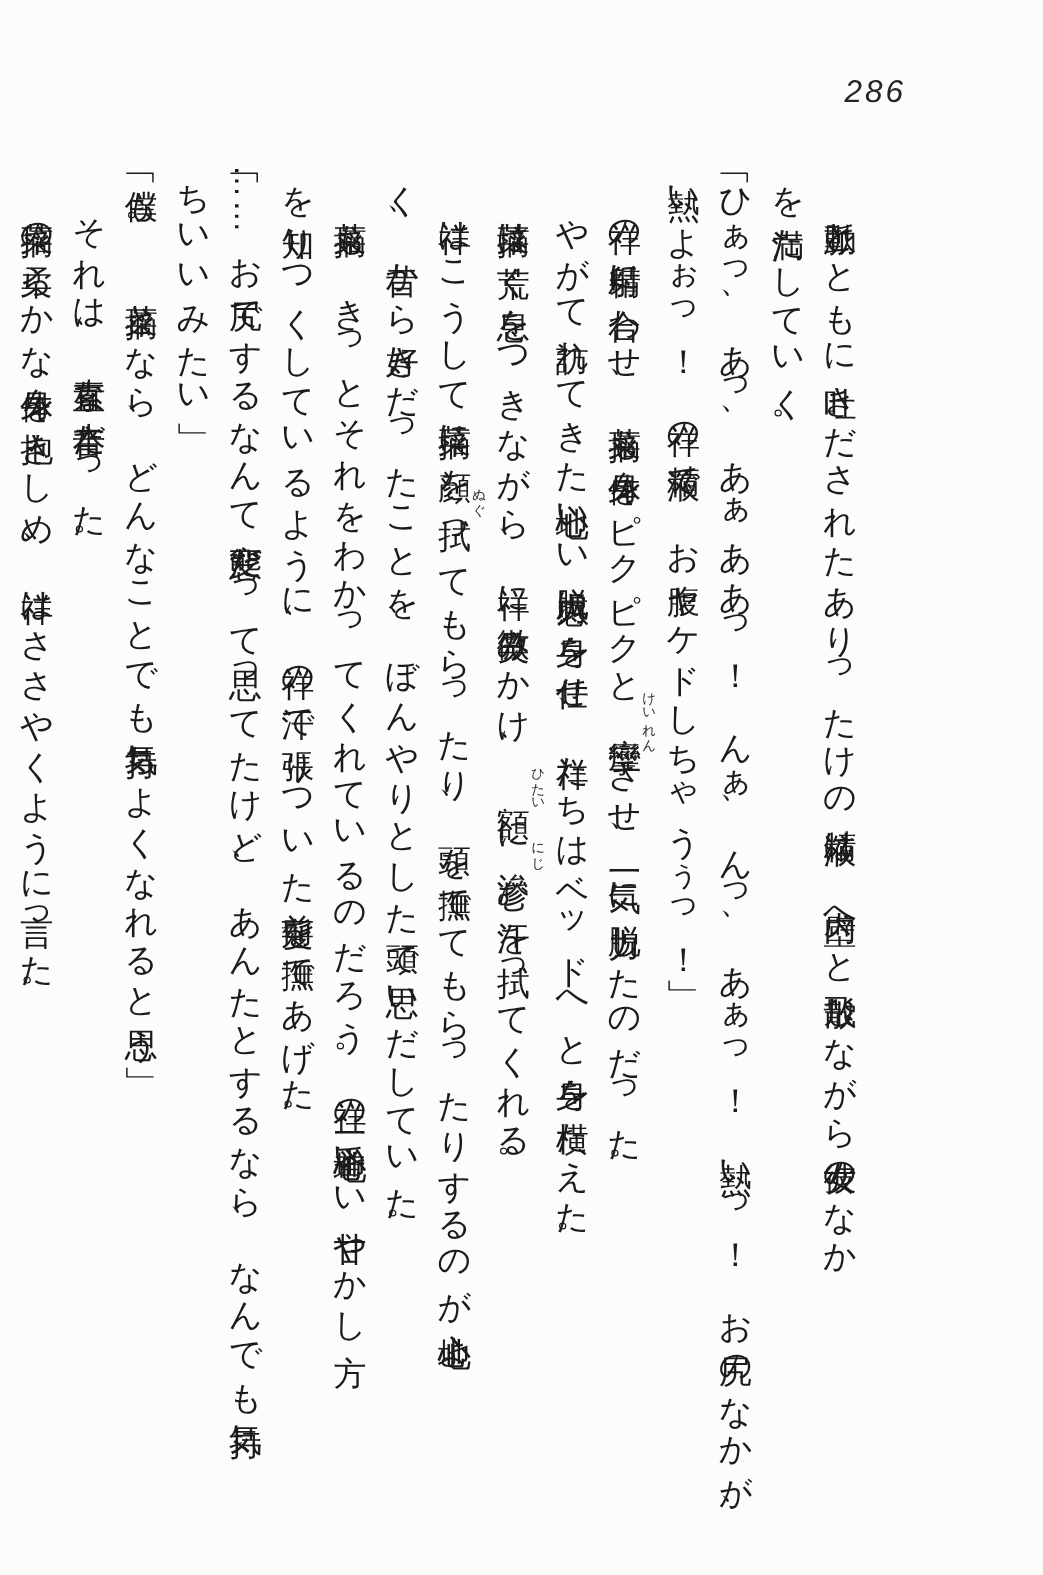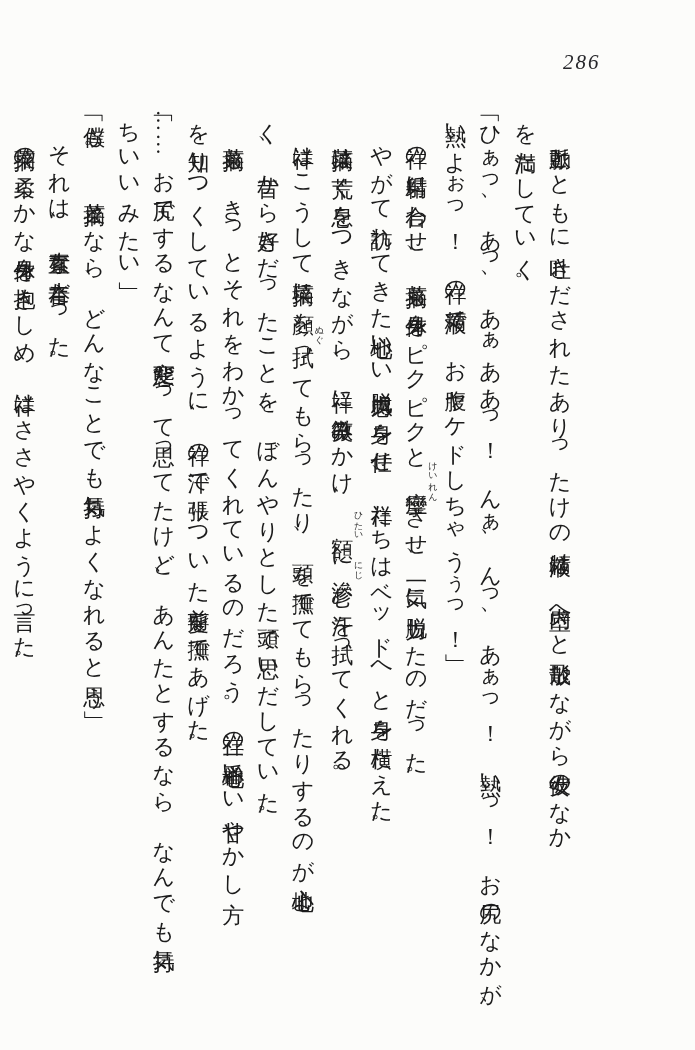--- a/index.html
+++ b/index.html
@@ -5,21 +5,21 @@
   html, body {
     margin: 0;
     padding: 0;
     background: #fcfcfa;
   }
   .page {
     position: relative;
     width: 654px;
     height: 1050px;
     background: #fcfcfa;
-    font-family: Liberation Serif, serif;
+    font-family: Liberation Sans, sans-serif;
     color: #1b1b1b;
     overflow: hidden;
   }
   .page-number {
     position: absolute;
     top: 50px;
     left: 563px;
     font-style: italic;
     font-size: 21px;
     letter-spacing: 2px;

